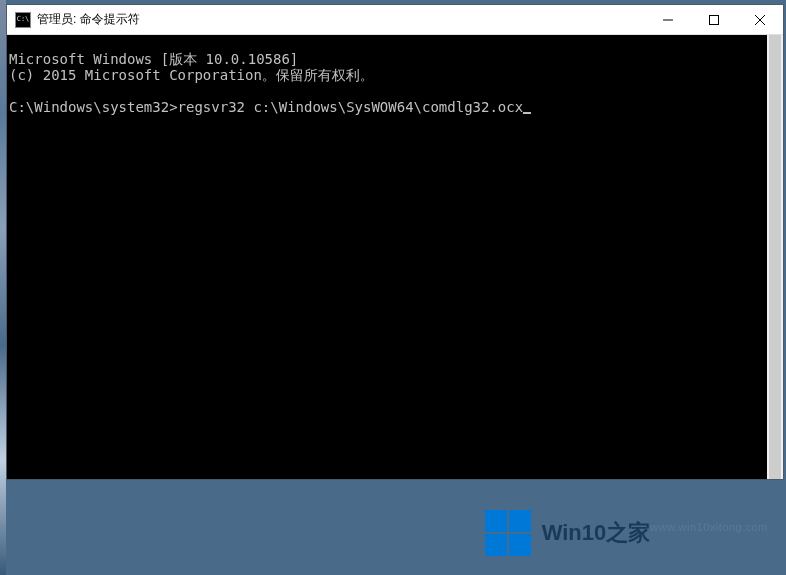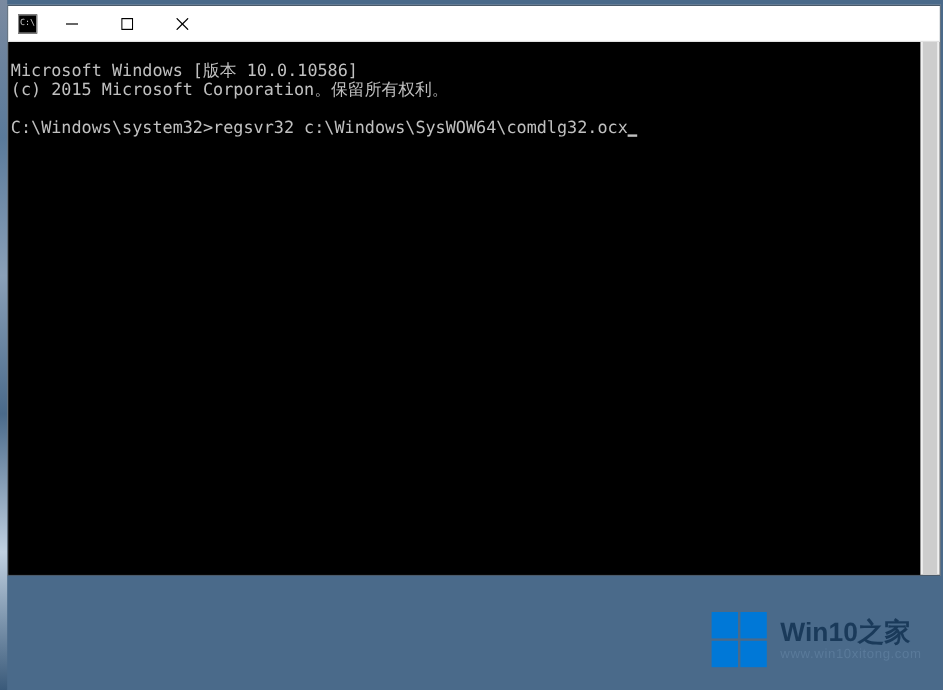--- a/index.html
+++ b/index.html
@@ -125,21 +125,21 @@
     flex-wrap: wrap;
   }
   .watermark-logo div {
     width: 22px;
     height: 22px;
     margin: 1px;
     background: #0078d7;
   }
   .watermark-text {
     display: flex;
-    flex-direction: column;
+    flex-direction: row;
     color: #1a3a5a;
   }
   .watermark-title {
     font-size: 22px;
     font-weight: bold;
     font-family: "Microsoft YaHei", sans-serif;
     line-height: 1.1;
   }
   .watermark-url {
     font-size: 11px;
@@ -150,20 +150,21 @@
 </head>
 <body>
 
 <div class="background-strip"></div>
 
 <div class="window">
   <div class="titlebar">
     <div class="titlebar-icon">
       <span class="titlebar-icon-inner">C:\</span>
     </div>
+    <div class="titlebar-text">管理员: 命令提示符</div>
     <div class="titlebar-controls">
       <div class="titlebar-btn">
         <svg viewBox="0 0 10 10">
             <line x1="0" y1="5" x2="10" y2="5" stroke="currentColor" stroke-width="1"></line>
           </svg>
       </div>
       <div class="titlebar-btn">
         <svg viewBox="0 0 10 10">
             <rect x="0.5" y="0.5" width="9" height="9" fill="none" stroke="currentColor" stroke-width="1"></rect>
           </svg>

